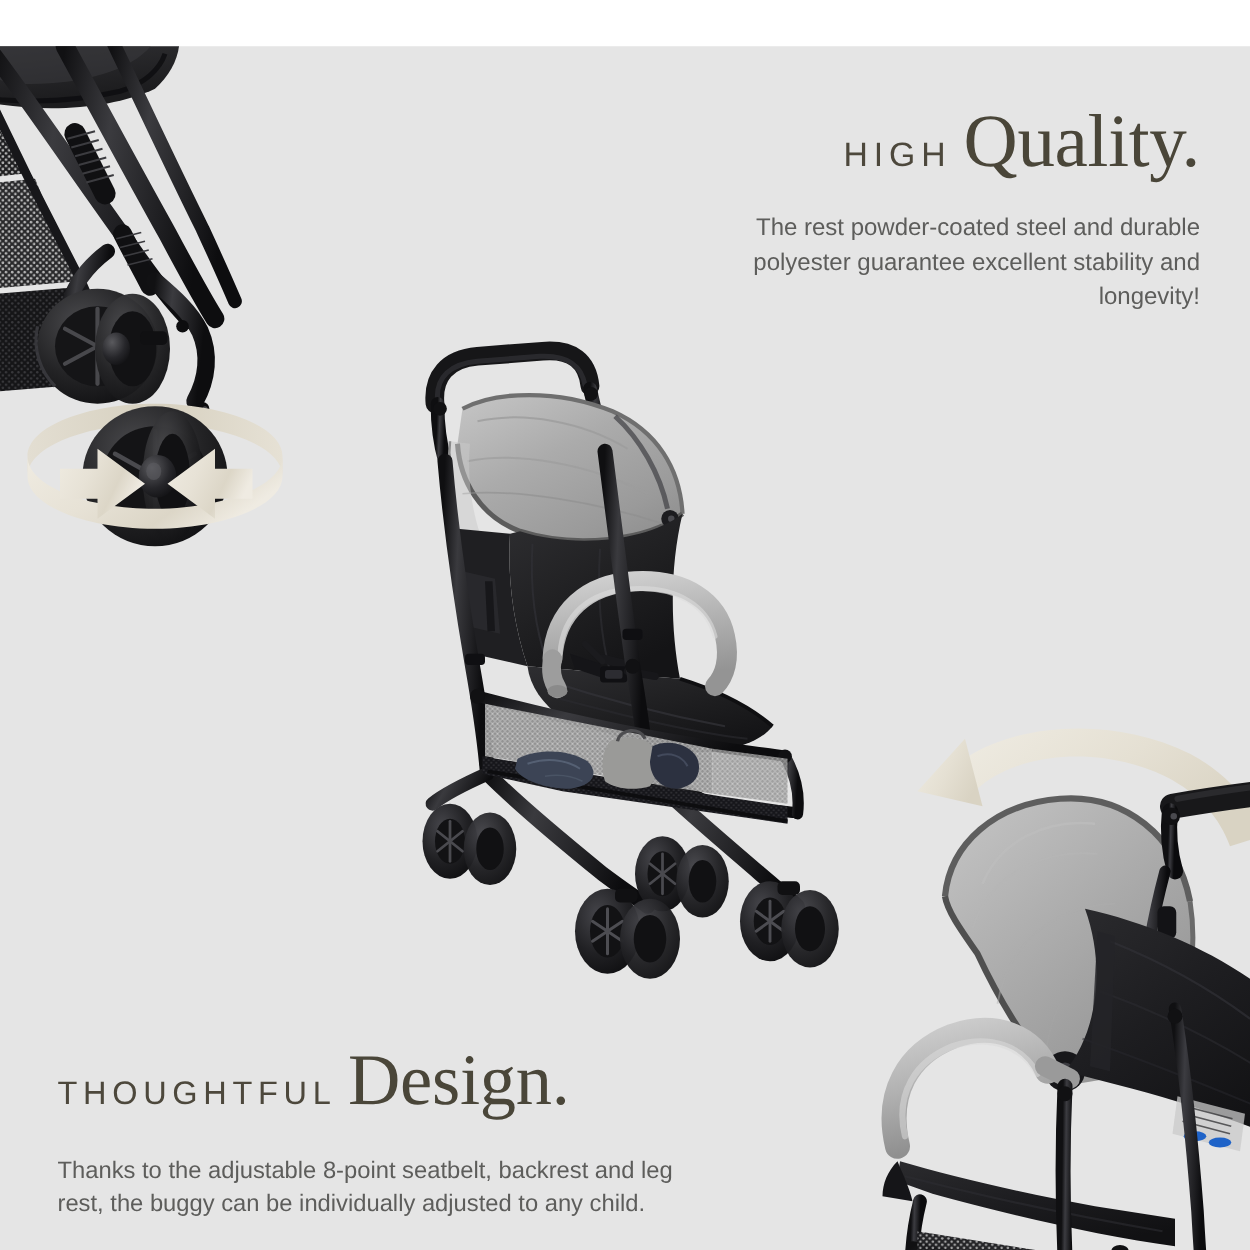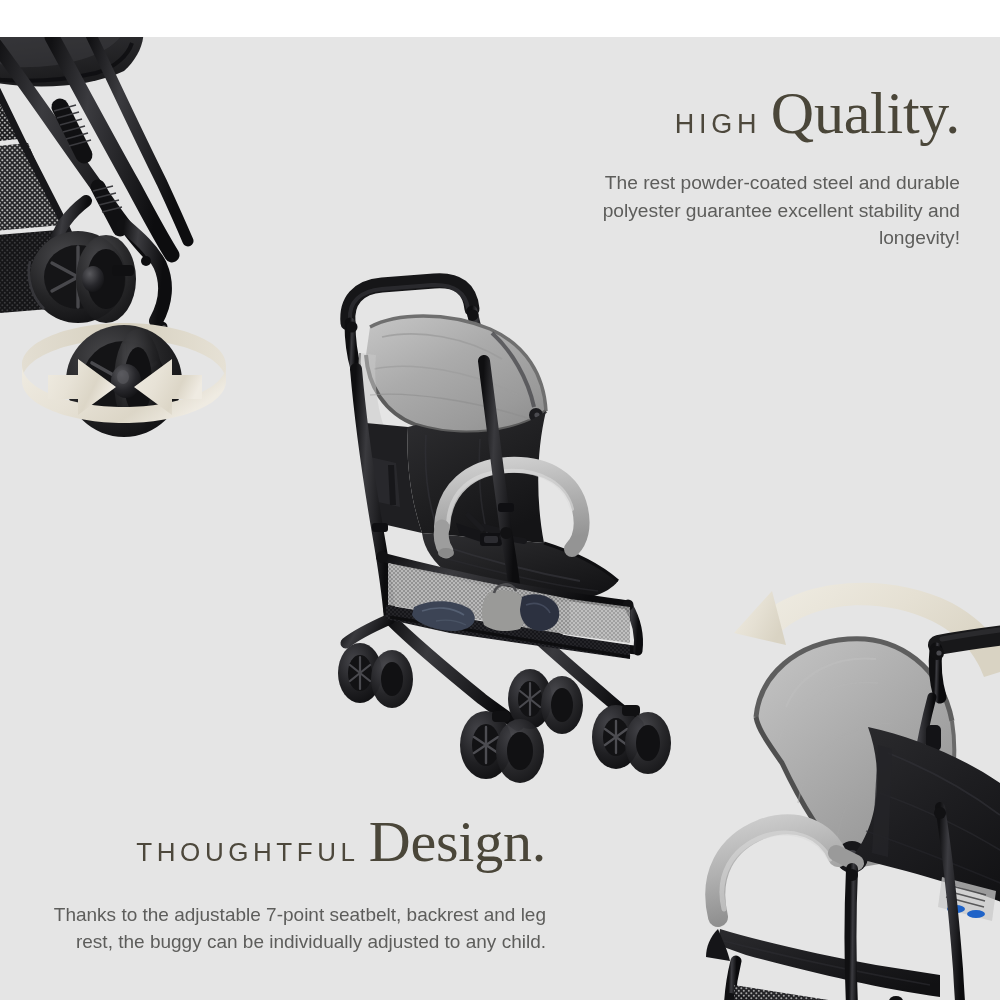--- a/index.html
+++ b/index.html
@@ -12,21 +12,21 @@
     position:relative;
   }
   #stage {
     position:absolute; left:0; top:0; width:1000px; height:1000px;
     background:#e5e5e5; overflow:hidden;margin-top:37px;
   }
 
   
   .text-block { position:absolute; }
   #tb-quality { right:40px; top:46px; width:430px; text-align:right; }
-  #tb-design  { left:46px;  top:776px; width:500px; text-align:right; }
+  #tb-design  { left:46px;  top:798px; width:500px; text-align:left; }
 
   .headline {
     white-space:nowrap;
     line-height:1.0;
     display:block;
   }
   .headline .kicker {
     font-family:"Liberation Sans", sans-serif;
     font-weight:300;
     letter-spacing:0.175em;
@@ -555,16 +555,16 @@
     <div class="headline">
       <span class="kicker">HIGH</span><span class="emph">Quality.</span>
     </div>
     <p class="body-copy">The rest powder-coated steel and durable polyester guarantee excellent stability and longevity!</p>
   </div>
 
   <div class="text-block" id="tb-design">
     <div class="headline">
       <span class="kicker">THOUGHTFUL</span><span class="emph">Design.</span>
     </div>
-    <p class="body-copy">Thanks to the adjustable 7-point seatbelt, backrest and leg rest, the buggy can be individually adjusted to any child.</p>
+    <p class="body-copy">Thanks to the adjustable 8-point seatbelt, backrest and leg rest, the buggy can be individually adjusted to any child.</p>
   </div>
 
 </div>
 
 </body></html>

